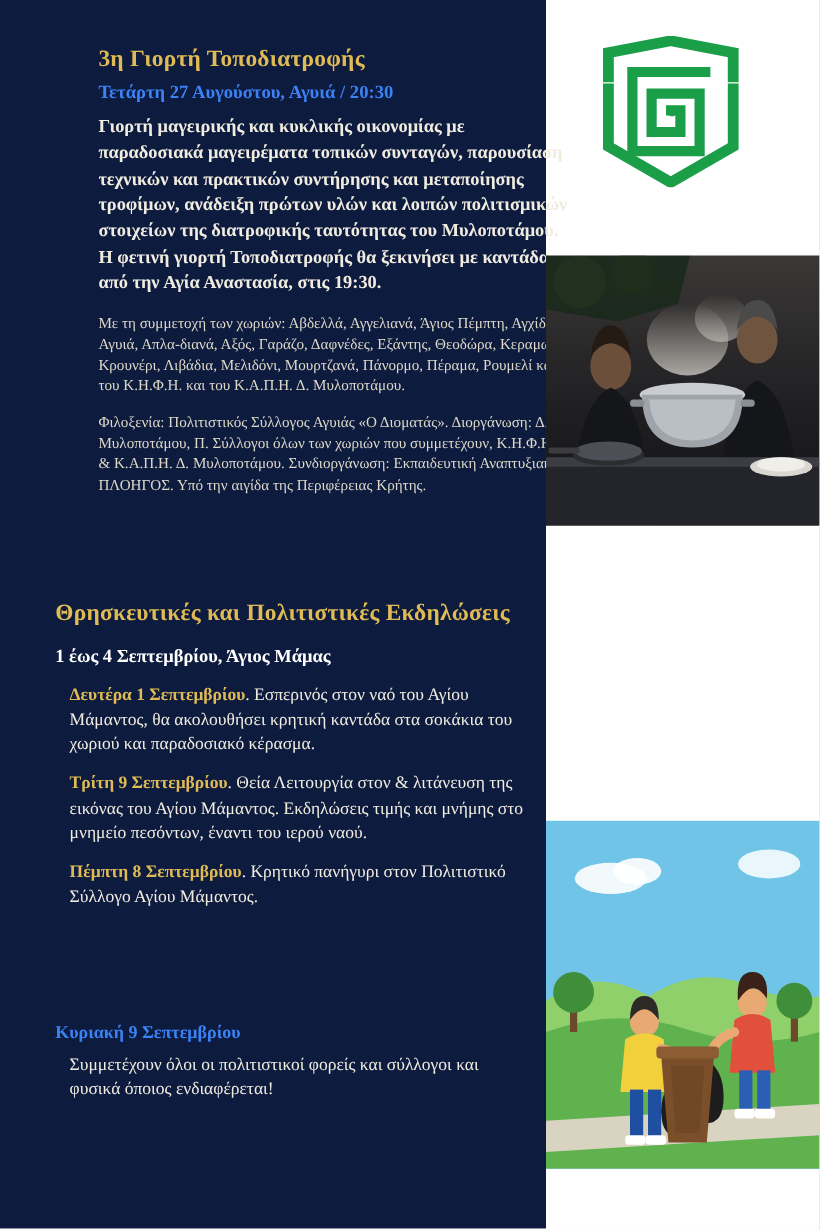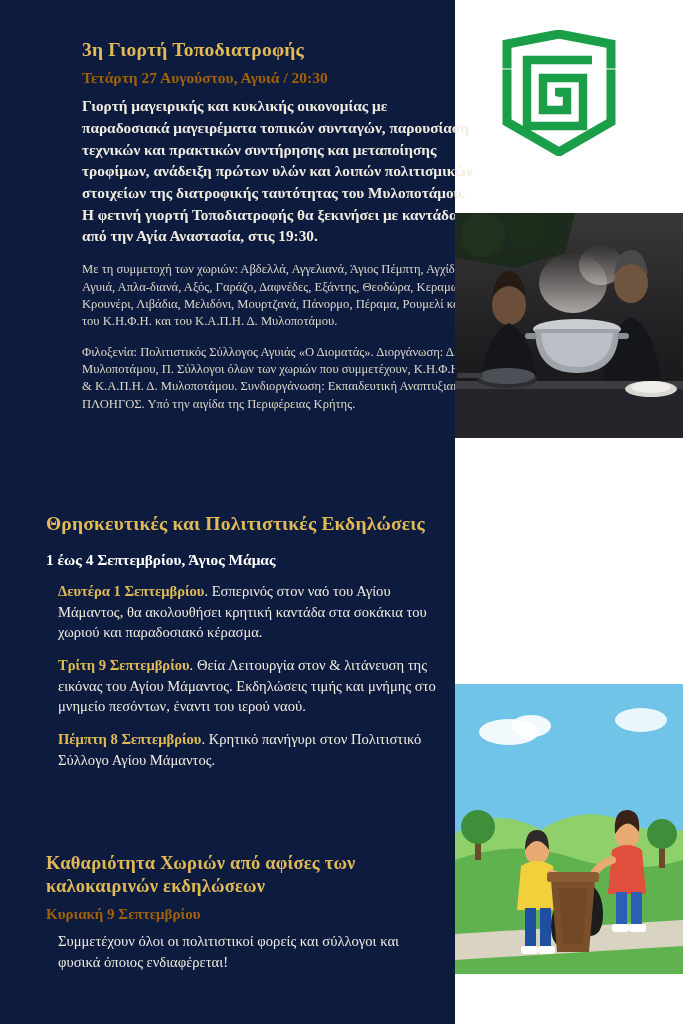--- a/index.html
+++ b/index.html
@@ -67,21 +67,21 @@
   }
   .title-gold {
     color: #e0bb55;
     font-weight: bold;
     font-size: 19.5px;
     line-height: 1.22;
     letter-spacing: 0.2px;
     margin: 0 0 6px 0;
   }
   .subtitle-white {
-    color: #a16207;
+    color: #3b82f6;
     font-weight: bold;
     font-size: 15.5px;
     line-height: 1.25;
     margin: 0 0 8px 0;
   }
   .body-main {
     color: #f0ece0;
     font-size: 15.3px;
     line-height: 1.42;
     margin: 0;
@@ -93,21 +93,21 @@
     line-height: 1.38;
     margin: 14px 0 0 0;
   }
   .body-small.second {
     margin-top: 13px;
   }
 
   
   .sec2 {
     position: absolute;
-    top: 512px;
+    top: 500px;
     left: 0;
     width: 392px;
   }
   .sec2 .title-gold {
     font-size: 19.5px;
     margin-bottom: 12px;
   }
   .lead-white {
     color: #ffffff;
     font-weight: bold;
@@ -200,21 +200,20 @@
       </p>
       <p class="para">
         <span class="lead">Τρίτη 9 Σεπτεμβρίου</span><span>. Θεία Λειτουργία στον &amp; λιτάνευση της εικόνας του Αγίου Μάμαντος. Εκδηλώσεις τιμής και μνήμης στο μνημείο πεσόντων, έναντι του ιερού ναού.</span>
       </p>
       <p class="para">
         <span class="lead">Πέμπτη 8 Σεπτεμβρίου</span><span>. Κρητικό πανήγυρι στον Πολιτιστικό Σύλλογο Αγίου Μάμαντος.</span>
       </p>
     </div>
 
     <div class="sec3">
-      <h2 class="title-gold">Καθαριότητα Χωριών από αφίσες των καλοκαιρινών εκδηλώσεων</h2>
       <div class="subtitle-white">Κυριακή 9 Σεπτεμβρίου</div>
       <p class="para">Συμμετέχουν όλοι οι πολιτιστικοί φορείς και σύλλογοι και φυσικά όποιος ενδιαφέρεται!</p>
     </div>
 
   </div>
 
   <div class="logo-box">
     <svg viewBox="0 0 126 126" width="126" height="126" aria-hidden="true">
       <g fill="none" stroke="#1a9e48" stroke-width="9" stroke-linecap="square">
         <path d="M10 34 L10 14 L62 4 L114 14 L114 34"></path>

